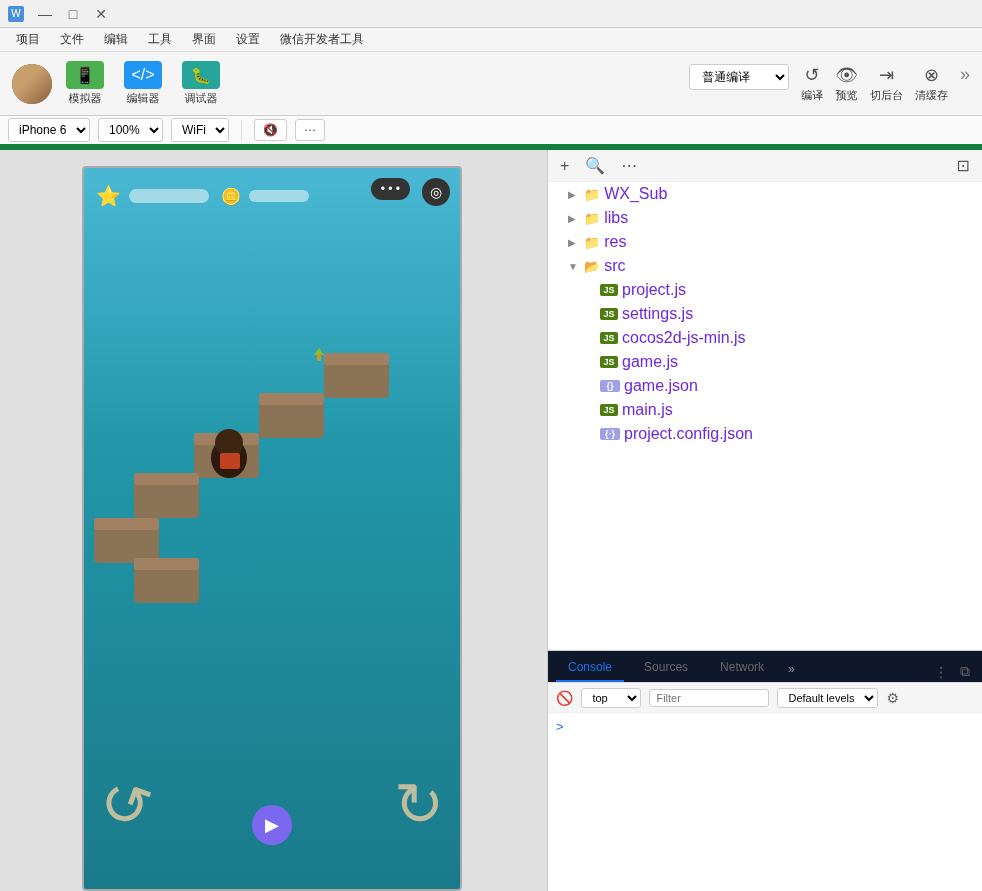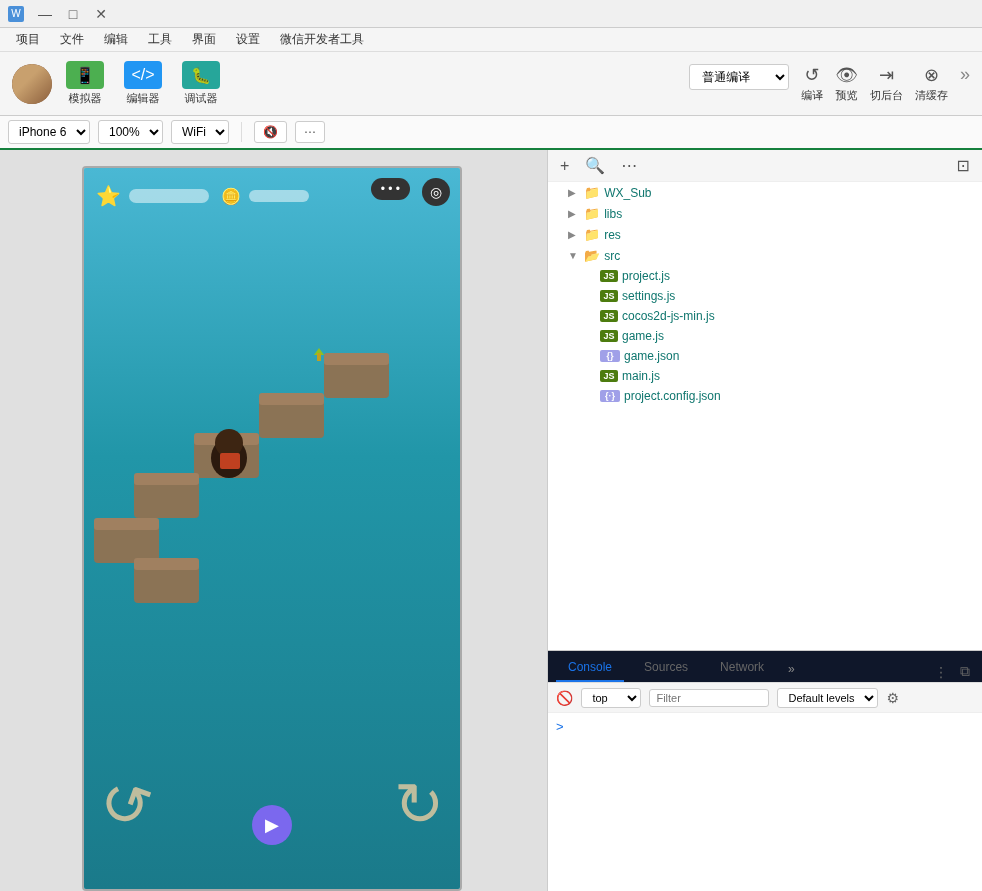--- a/index.html
+++ b/index.html
@@ -64,21 +64,21 @@
     }
     .toolbar-icon-btn { display: flex; flex-direction: column; align-items: center; gap: 2px; cursor: pointer; }
     .toolbar-icon-btn .ic { font-size: 18px; color: #555; }
     .toolbar-icon-btn .lb { font-size: 11px; color: #333; }
     .toolbar-more { font-size: 18px; color: #888; cursor: pointer; }
 
     
     #devicebar {
       height: 34px;
       background: #fafafa;
-      border-bottom: 2px solid #15803d;
+      border-bottom: 6px solid #15803d;
       display: flex;
       align-items: center;
       padding: 0 8px;
       gap: 8px;
     }
     .dev-select {
       padding: 3px 6px; border: 1px solid #ccc; border-radius: 3px; background: white; font-size: 12px;
     }
     .dev-btn { padding: 3px 8px; border: 1px solid #ccc; border-radius: 3px; background: white; font-size: 12px; cursor: pointer; color: #555; }
     .dev-sep { width: 1px; height: 20px; background: #ddd; margin: 0 4px; }
@@ -174,21 +174,21 @@
 
     .tree-item {
       display: flex; align-items: center; padding: 3px 8px; gap: 4px; cursor: pointer; font-size: 12px;
     }
     .tree-item.indent-1 { padding-left: 20px; }
     .tree-item.indent-2 { padding-left: 36px; }
     .chevron { font-size: 10px; color: #888; width: 12px; }
     .folder-icon { color: #e8a040; font-size: 13px; }
     .js-badge { background: #4d7c0f; color: white; font-size: 9px; padding: 1px 3px; border-radius: 2px; font-weight: bold; min-width: 18px; text-align: center; }
     .json-badge { background: #a0a0e8; color: white; font-size: 9px; padding: 1px 3px; border-radius: 2px; font-weight: bold; min-width: 20px; text-align: center; }
-    .file-name { font-size: 12px; color: #0f766e; }
+    .file-name { font-size: 16px; color: #6d28d9; }
 
     
     #console-panel {
       height: 240px;
       background: white;
       display: flex; flex-direction: column;
     }
     .console-tabs {
       height: 32px;
       background: #0f172a;

